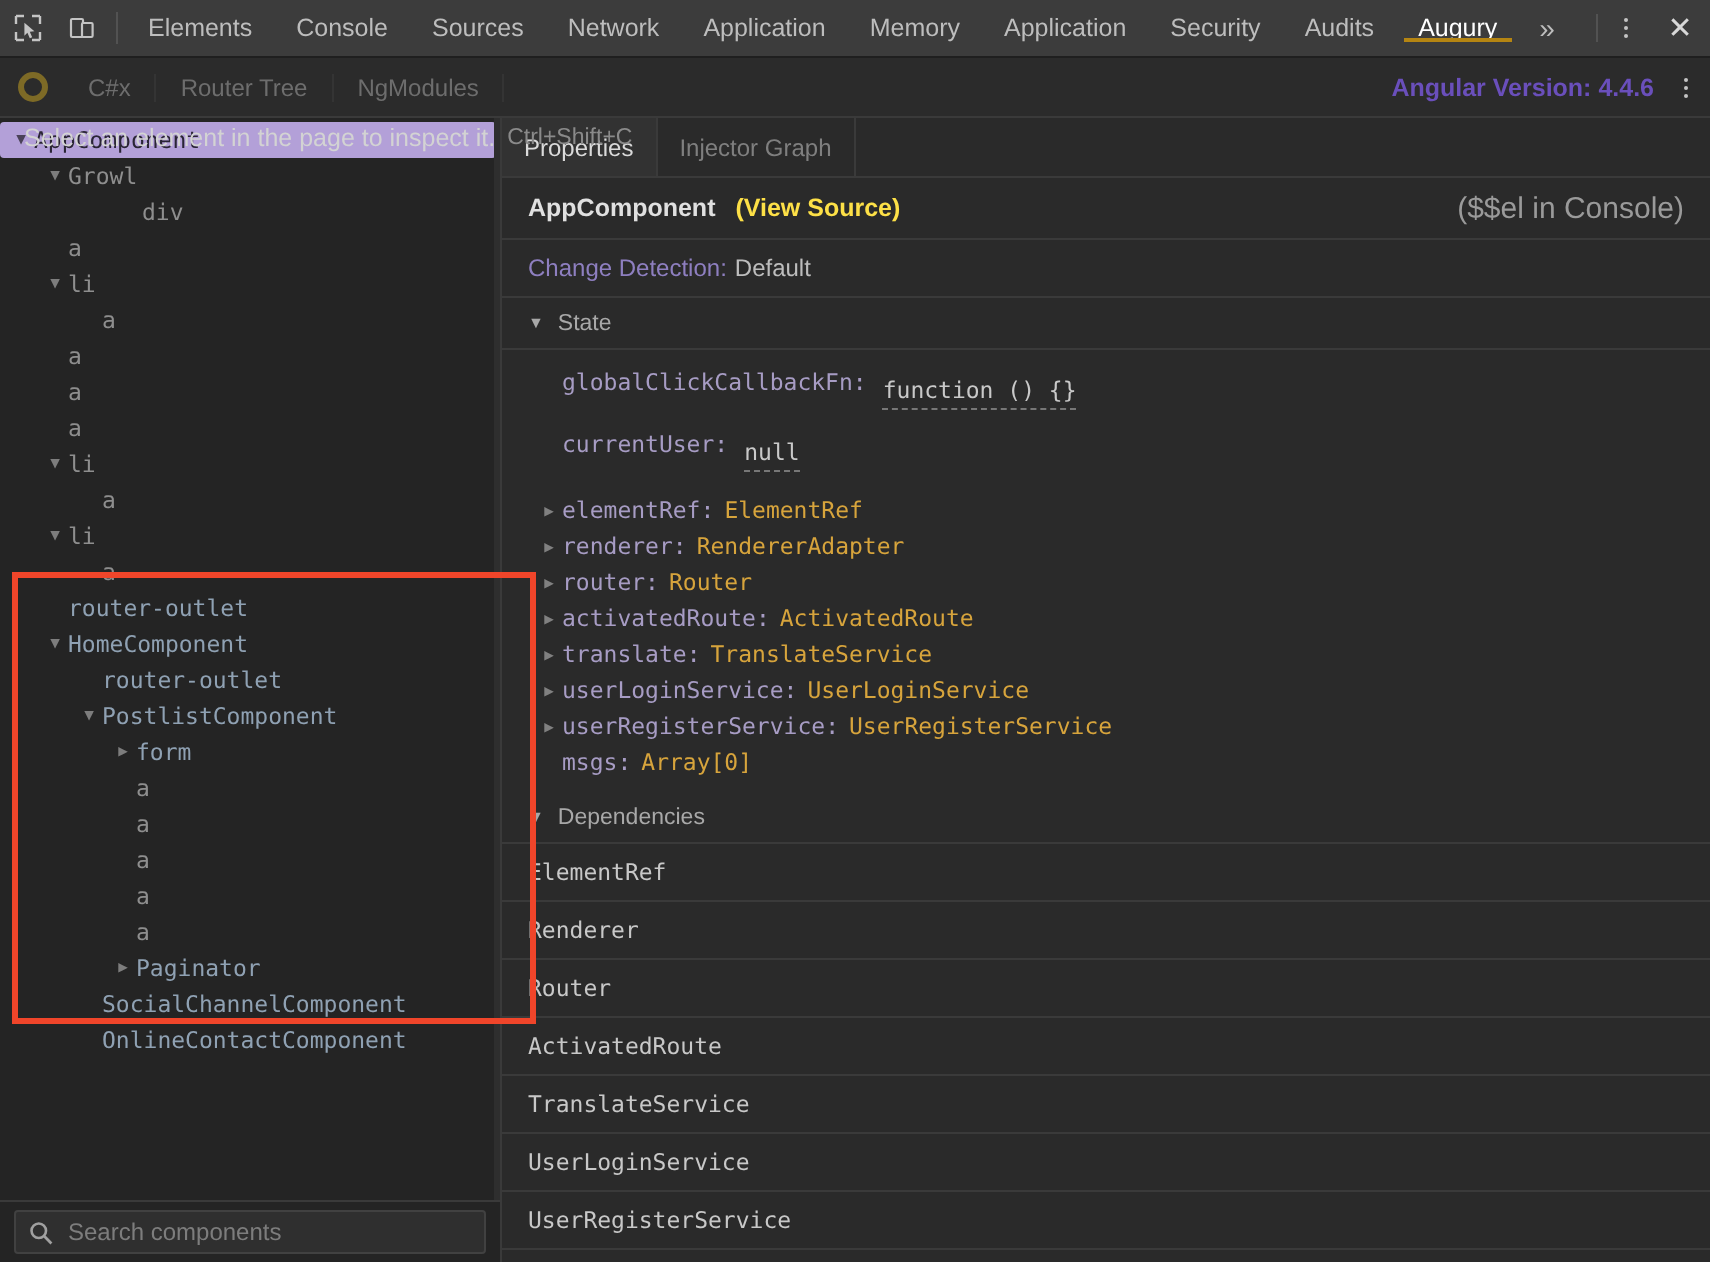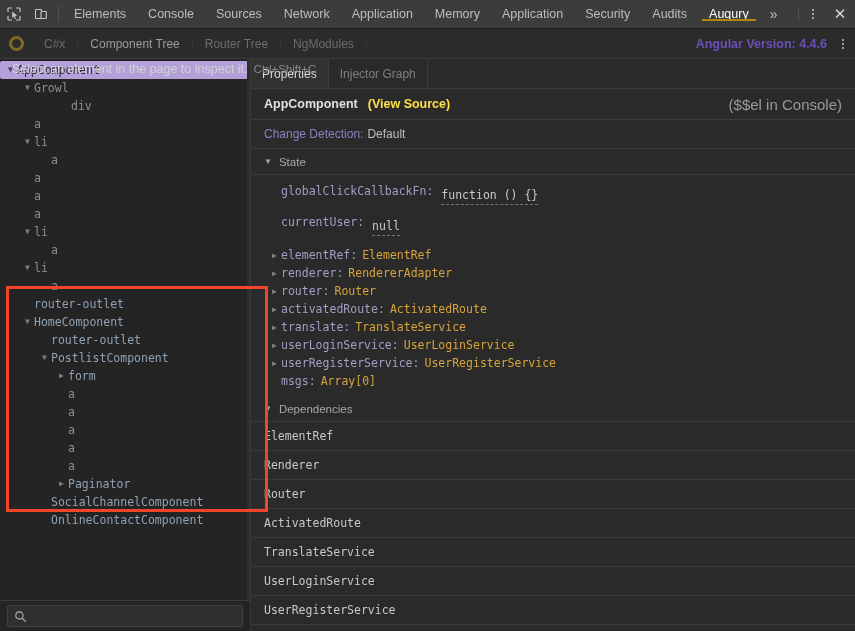--- a/index.html
+++ b/index.html
@@ -473,21 +473,20 @@
       <div class="close-btn">✕</div>
     </div>
   </div>
 
   <div class="augury-header">
     <div class="aug-logo">
       <div class="ring"></div>
     </div>
     <div class="aug-tabs">
       <div class="aug-tab">C#x</div>
-      <div class="aug-tab active">Component Tree</div>
       <div class="aug-tab">Router Tree</div>
       <div class="aug-tab">NgModules</div>
     </div>
     <div class="aug-version">Angular Version: 4.4.6</div>
     <div class="kebab">
         <i></i>
         <i></i>
         <i></i>
       </div>
   </div>
@@ -606,20 +605,21 @@
             <span class="lbl">OnlineContactComponent</span>
           </div>
           <div class="tree-vscroll"></div>
       </div>
       <div class="search-bar">
         <div class="search-box">
           <svg class="mag" viewBox="0 0 14 14">
             <circle cx="5.8" cy="5.8" r="3.9" stroke="#a0a0a0" stroke-width="1.4" fill="none"></circle>
             <line x1="8.8" y1="8.8" x2="12.6" y2="12.6" stroke="#a0a0a0" stroke-width="1.5"></line>
           </svg>
+          <input type="text" placeholder="Search components" style="">
         </div>
       </div>
     </div>
 
     <div class="detail-pane">
 
       <div class="detail-tabs">
         <div class="detail-tab active">Properties</div>
         <div class="detail-tab">Injector Graph</div>
       </div>

